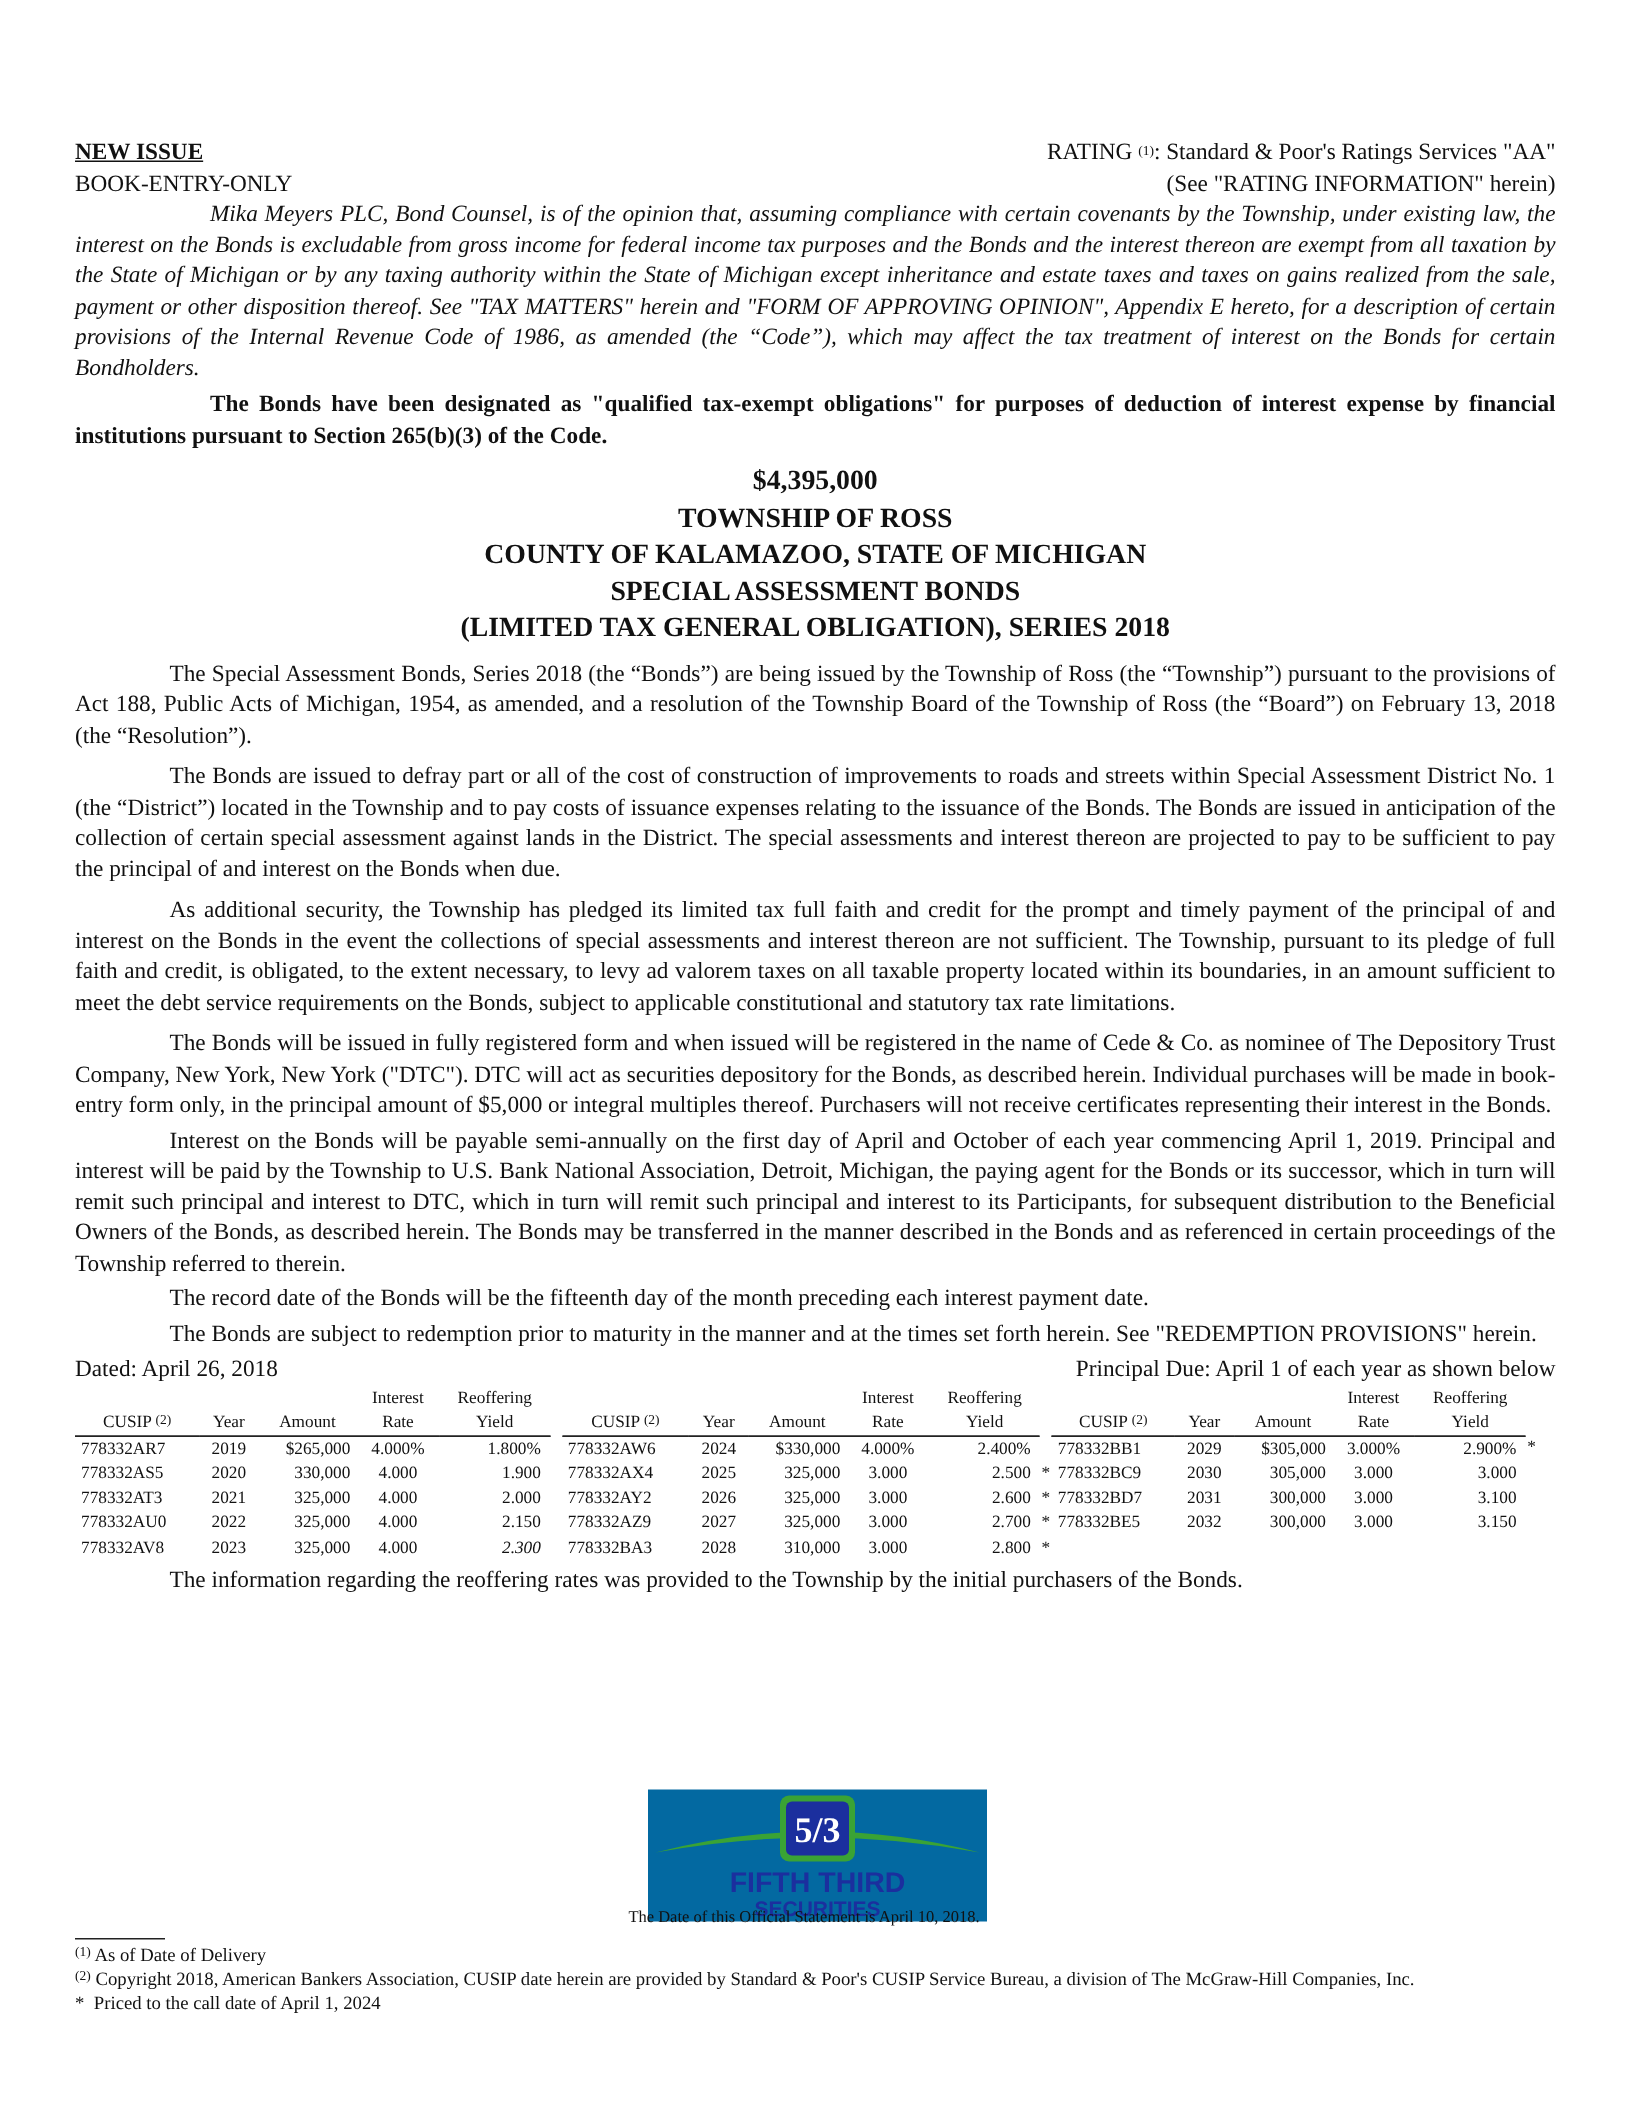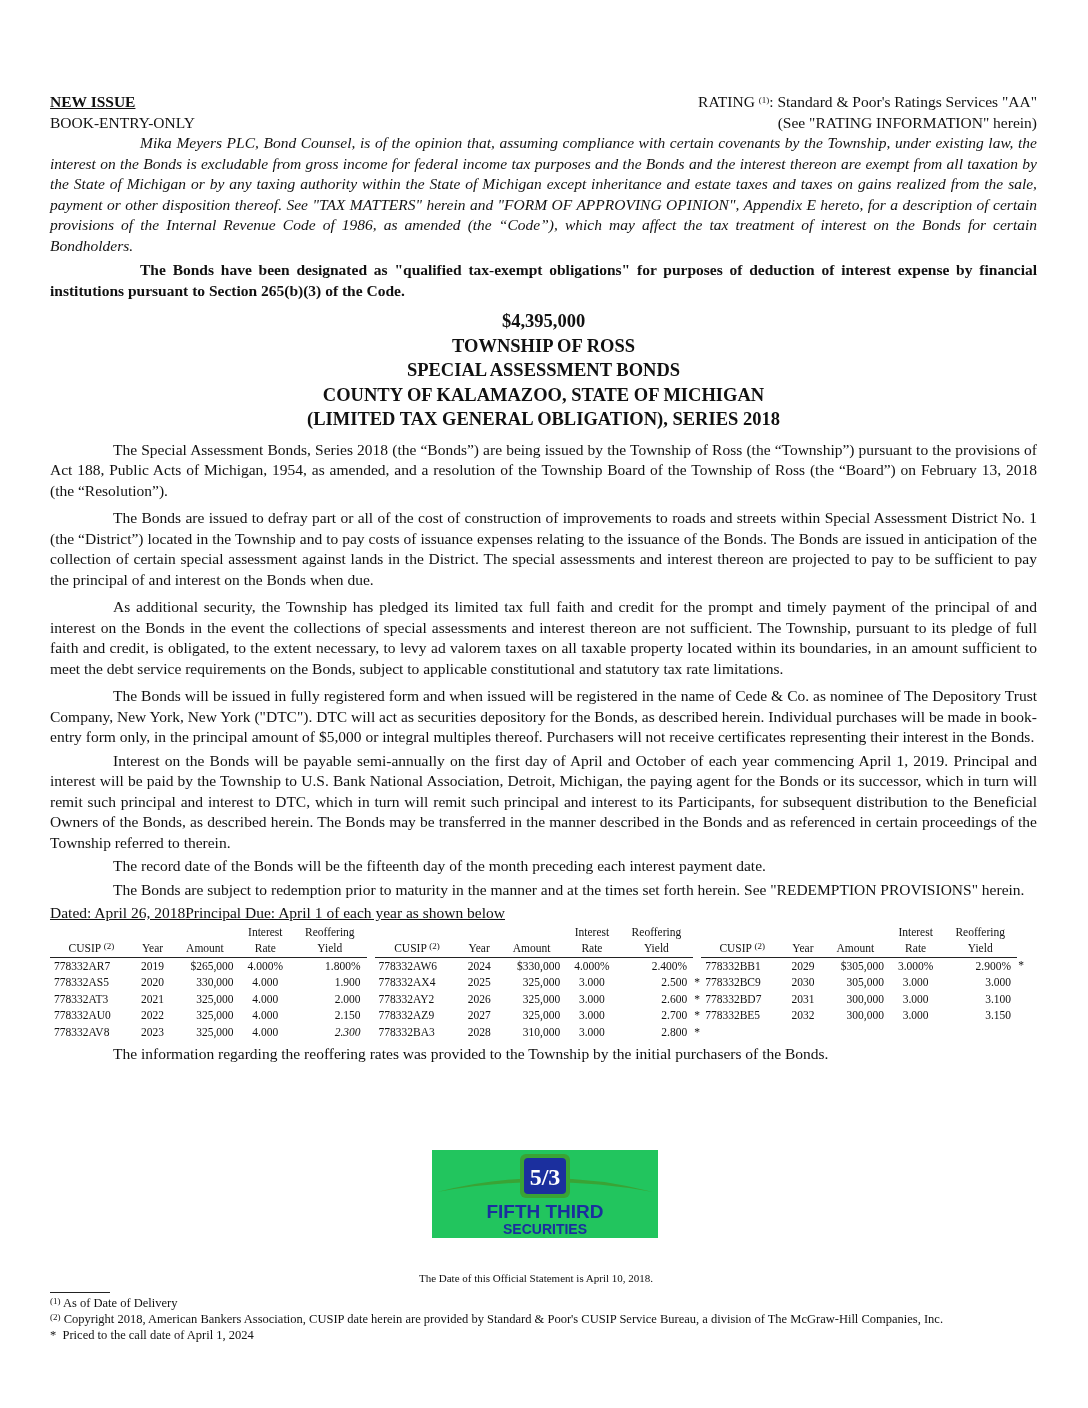--- a/index.html
+++ b/index.html
@@ -10,29 +10,29 @@
   .hdr .r { text-align:right; }
   .u { text-decoration:underline; font-weight:bold; }
   sup { font-size:9px; vertical-align:top; position:relative; top:-2px; }
   .just { text-align:justify; }
   .ital { font-style:italic; text-indent:90px; margin:0; }
   .boldp { font-weight:bold; text-indent:90px; margin:4px 0 0 0; }
   .title { text-align:center; font-weight:bold; font-size:18.5px; line-height:24.5px; margin-top:8px; }
   .body p { text-indent:63px; margin:0 0 7px 0; text-align:justify; }
   .body p.tight { margin-bottom:3px; }
   .ms-title { text-align:center; font-weight:bold; margin-top:2px; }
-  .dated { display:flex; margin-top:2px;text-decoration:underline; }
+  .dated { display:flex; justify-content:space-between; margin-top:2px; }
   table.mat { border-collapse:collapse; font-size:11.5px; line-height:16.5px; margin-top:0px; width:975px; }
   table.mat th { font-weight:normal; padding:0 4px; white-space:nowrap; }
   table.mat th.h2 { border-bottom:1.5px solid #222; }
   table.mat td { padding:0 4px; white-space:nowrap; }
   .c { text-align:center; } .r { text-align:right; } .lft { text-align:left; }
   .star { width:8px; padding:0 !important; text-align:center; }
   .note { text-indent:63px; margin-top:4px; }
-  .logo { position:absolute; left:432px; top:1150px; width:226px; height:88px; background:#22c55e; }
+  .logo { position:absolute; left:432px; top:1193px; width:226px; height:88px; background:#0369a1; }
   .date-os { position:absolute; left:0; width:1072px; top:1272px; text-align:center; font-size:11px; }
   .foot { position:absolute; left:50px; top:1292px; width:960px; font-size:12.5px; line-height:16px; }
   .foot .rule { width:60px; border-top:1px solid #222; margin-bottom:2px; }
   .foot .fn { padding-left:15px; text-indent:-15px; }
 </style>
 </head>
 <body>
 
 <div class="page">
   <div class="hdr">
@@ -45,22 +45,22 @@
       <div>(See "RATING INFORMATION" herein)</div>
     </div>
   </div>
 
   <p class="ital just">Mika Meyers PLC, Bond Counsel, is of the opinion that, assuming compliance with certain covenants by the Township, under existing law, the interest on the Bonds is excludable from gross income for federal income tax purposes and the Bonds and the interest thereon are exempt from all taxation by the State of Michigan or by any taxing authority within the State of Michigan except inheritance and estate taxes and taxes on gains realized from the sale, payment or other disposition thereof.  See "TAX MATTERS" herein and "FORM OF APPROVING OPINION", Appendix E hereto, for a description of certain provisions of the Internal Revenue Code of 1986, as amended (the “Code”), which may affect the tax treatment of interest on the Bonds for certain Bondholders.</p>
   <p class="boldp just">The Bonds have been designated as "qualified tax-exempt obligations" for purposes of deduction of interest expense by financial institutions pursuant to Section 265(b)(3) of the Code.</p>
 
   <div class="title">
     <div>$4,395,000</div>
     <div>TOWNSHIP OF ROSS</div>
+    <div>COUNTY OF KALAMAZOO, STATE OF MICHIGAN</div>
     <div>SPECIAL ASSESSMENT BONDS</div>
-    <div>COUNTY OF KALAMAZOO, STATE OF MICHIGAN</div>
     <div>(LIMITED TAX GENERAL OBLIGATION), SERIES 2018</div>
   </div>
 
   <div class="body" style="margin-top:8px;">
     <p>The Special Assessment Bonds, Series 2018 (the “Bonds”) are being issued by the Township of Ross (the “Township”) pursuant to the provisions of Act 188, Public Acts of Michigan, 1954, as amended, and a resolution of the Township Board of the Township of Ross (the “Board”) on February 13, 2018 (the “Resolution”).</p>
     <p>The Bonds are issued to defray part or all of the cost of construction of improvements to roads and streets within Special Assessment District No. 1 (the “District”) located in the Township and to pay costs of issuance expenses relating to the issuance of the Bonds.  The Bonds are issued in anticipation of the collection of certain special assessment against lands in the District.  The special assessments and interest thereon are projected to pay to be sufficient to pay the principal of and interest on the Bonds when due.</p>
     <p>As additional security, the Township has pledged its limited tax full faith and credit for the prompt and timely payment of the principal of and interest on the Bonds in the event the collections of special assessments and interest thereon are not sufficient.  The Township, pursuant to its pledge of full faith and credit, is obligated, to the extent necessary, to levy ad valorem taxes on all taxable property located within its boundaries, in an amount sufficient to meet the debt service requirements on the Bonds, subject to applicable constitutional and statutory tax rate limitations.</p>
     <p class="tight">The Bonds will be issued in fully registered form and when issued will be registered in the name of Cede &amp; Co. as nominee of The Depository Trust Company, New York, New York ("DTC").  DTC will act as securities depository for the Bonds, as described herein.  Individual purchases will be made in book-entry form only, in the principal amount of $5,000 or integral multiples thereof.  Purchasers will not receive certificates representing their interest in the Bonds.</p>
     <p class="tight">Interest on the Bonds will be payable semi-annually on the first day of April and October of each year commencing April 1, 2019.  Principal and interest will be paid by the Township to U.S. Bank National Association, Detroit, Michigan, the paying agent for the Bonds or its successor, which in turn will remit such principal and interest to DTC, which in turn will remit such principal and interest to its Participants, for subsequent distribution to the Beneficial Owners of the Bonds, as described herein.  The Bonds may be transferred in the manner described in the Bonds and as referenced in certain proceedings of the Township referred to therein.</p>
     <p class="tight">The record date of the Bonds will be the fifteenth day of the month preceding each interest payment date.</p>

